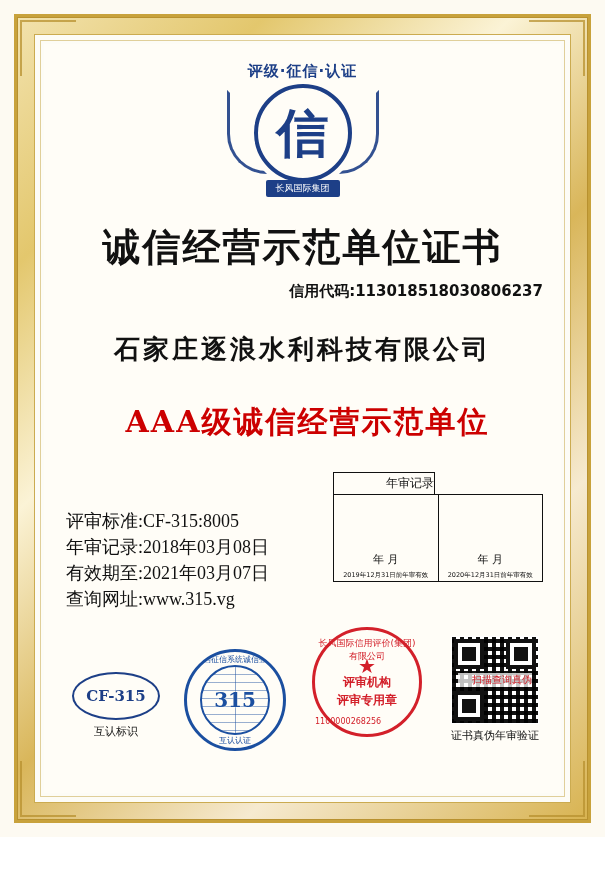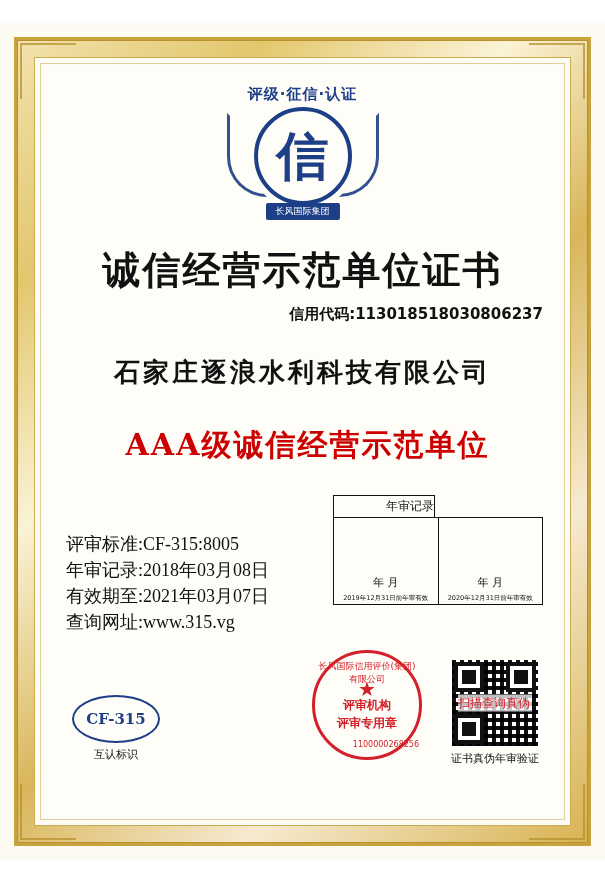--- a/index.html
+++ b/index.html
@@ -9,21 +9,20 @@
   }
   body {
     font-family: "Liberation Sans", sans-serif;
   }
   #certificate {
     position: relative;
     width: 605px;
     height: 837px;
     background: #fdfaf2;
     overflow: hidden;
-    margin-top: 23px;
   }
 
   
   .border-outer {
     position: absolute;
     left: 14px; top: 14px; right: 14px; bottom: 14px;
     border: 3px solid #c8a23c;
     background:
       linear-gradient(135deg, #f2e2ad 0%, #e3c76d 18%, #fbf3d6 36%, #d9b65a 55%, #f6ead0 75%, #d8b351 100%);
     box-shadow: inset 0 0 0 1px #b8912f;
@@ -368,21 +367,21 @@
     text-align: center;
     font-size: 12px;
     font-weight: bold;
     color: #d3202a;
     font-family: "DejaVu Sans", sans-serif;
   }
   .stamp-bottom {
     position: absolute;
     left: 0; right: 0;
     bottom: 8px;
-    text-align: right;
+    text-align: left;
     font-size: 8px;
     color: #d3202a;
     font-family: "DejaVu Sans", sans-serif;
   }
 
   
   .qr {
     width: 86px;
     height: 86px;
     background:
@@ -405,22 +404,22 @@
     background: #111;
   }
   .qr .f1 { left: 2px;  top: 2px; }
   .qr .f2 { right: 2px; top: 2px; }
   .qr .f3 { left: 2px;  bottom: 2px; }
   .qr-overlay {
     position: absolute;
     left: 6px; right: 6px;
     top: 50%;
     transform: translateY(-50%);
-    text-align: left;
-    font-size: 12px;
+    text-align: right;
+    font-size: 10px;
     color: #d3202a;
     background: rgba(255,255,255,.75);
     font-family: "DejaVu Sans", sans-serif;
   }
 </style>
 </head>
 <body>
 
 <div id="certificate">
 
@@ -476,20 +475,28 @@
       </div>
     </div>
 
     <div class="seals">
 
       <div class="seal-item" style="left:28px; bottom:18px;">
         <div class="cf-oval">CF-315</div>
         <div class="seal-caption">互认标识</div>
       </div>
 
+      <div class="seal-item" style="left:140px; bottom:6px;">
+        <div class="globe">
+          <div class="globe-top-text">全国征信系统诚信企业</div>
+          <div class="globe-inner"></div>
+          <div class="globe-num">315</div>
+          <div class="globe-ring-text">互认认证</div>
+        </div>
+      </div>
 
       <div class="seal-item" style="left:268px; bottom:20px;">
         <div class="stamp">
           <div class="stamp-top">长风国际信用评价(集团)有限公司</div>
           <div class="stamp-star">★</div>
           <div class="stamp-mid">评审机构</div>
           <div class="stamp-mid2">评审专用章</div>
           <div class="stamp-bottom">1100000268256</div>
         </div>
       </div>

